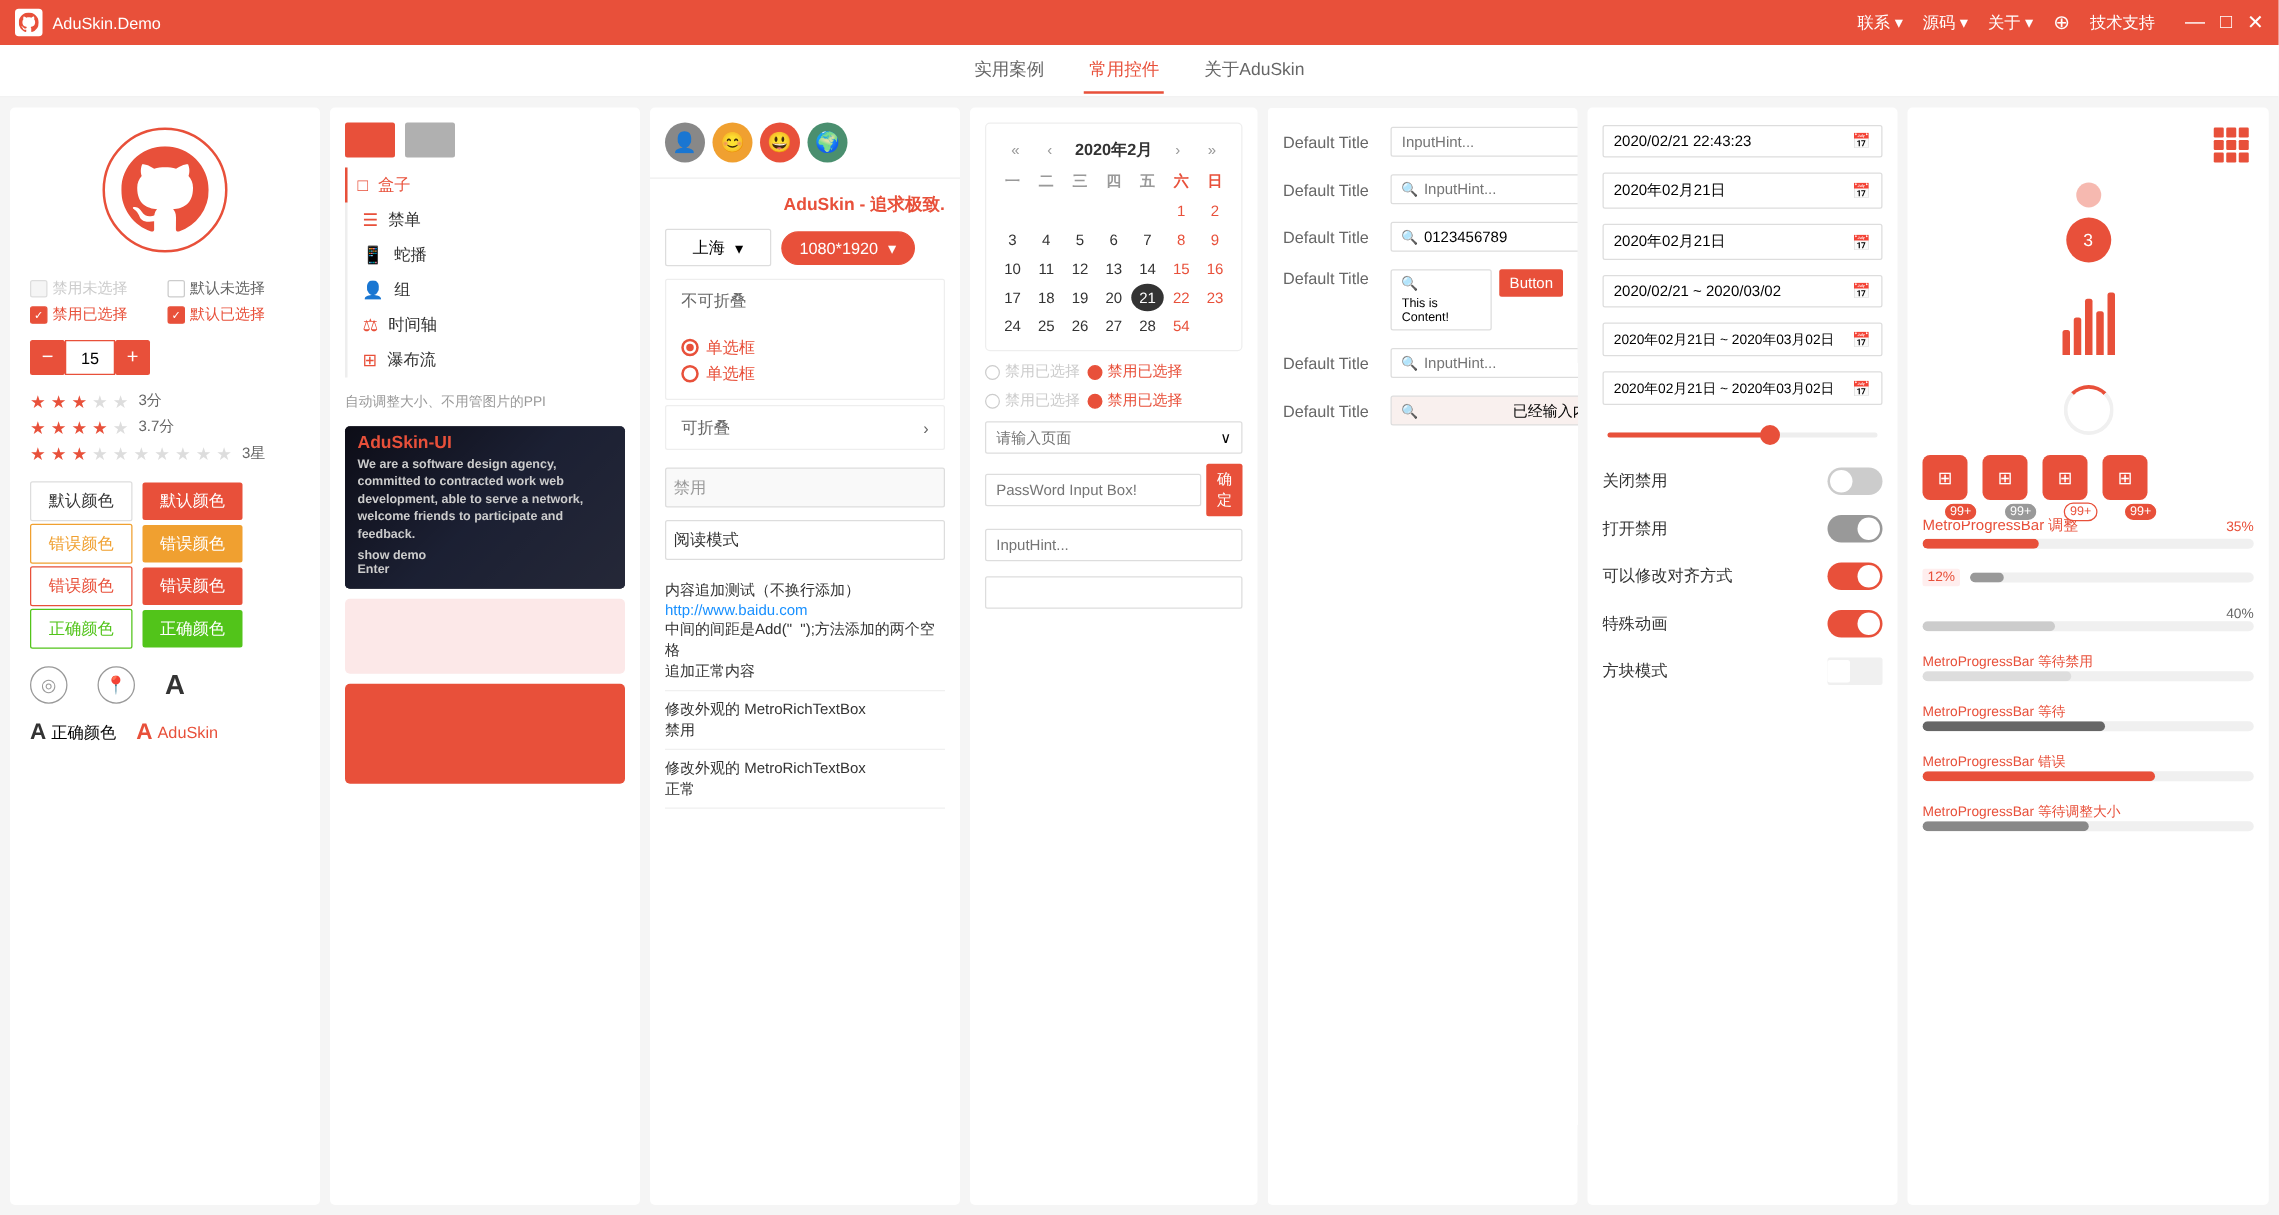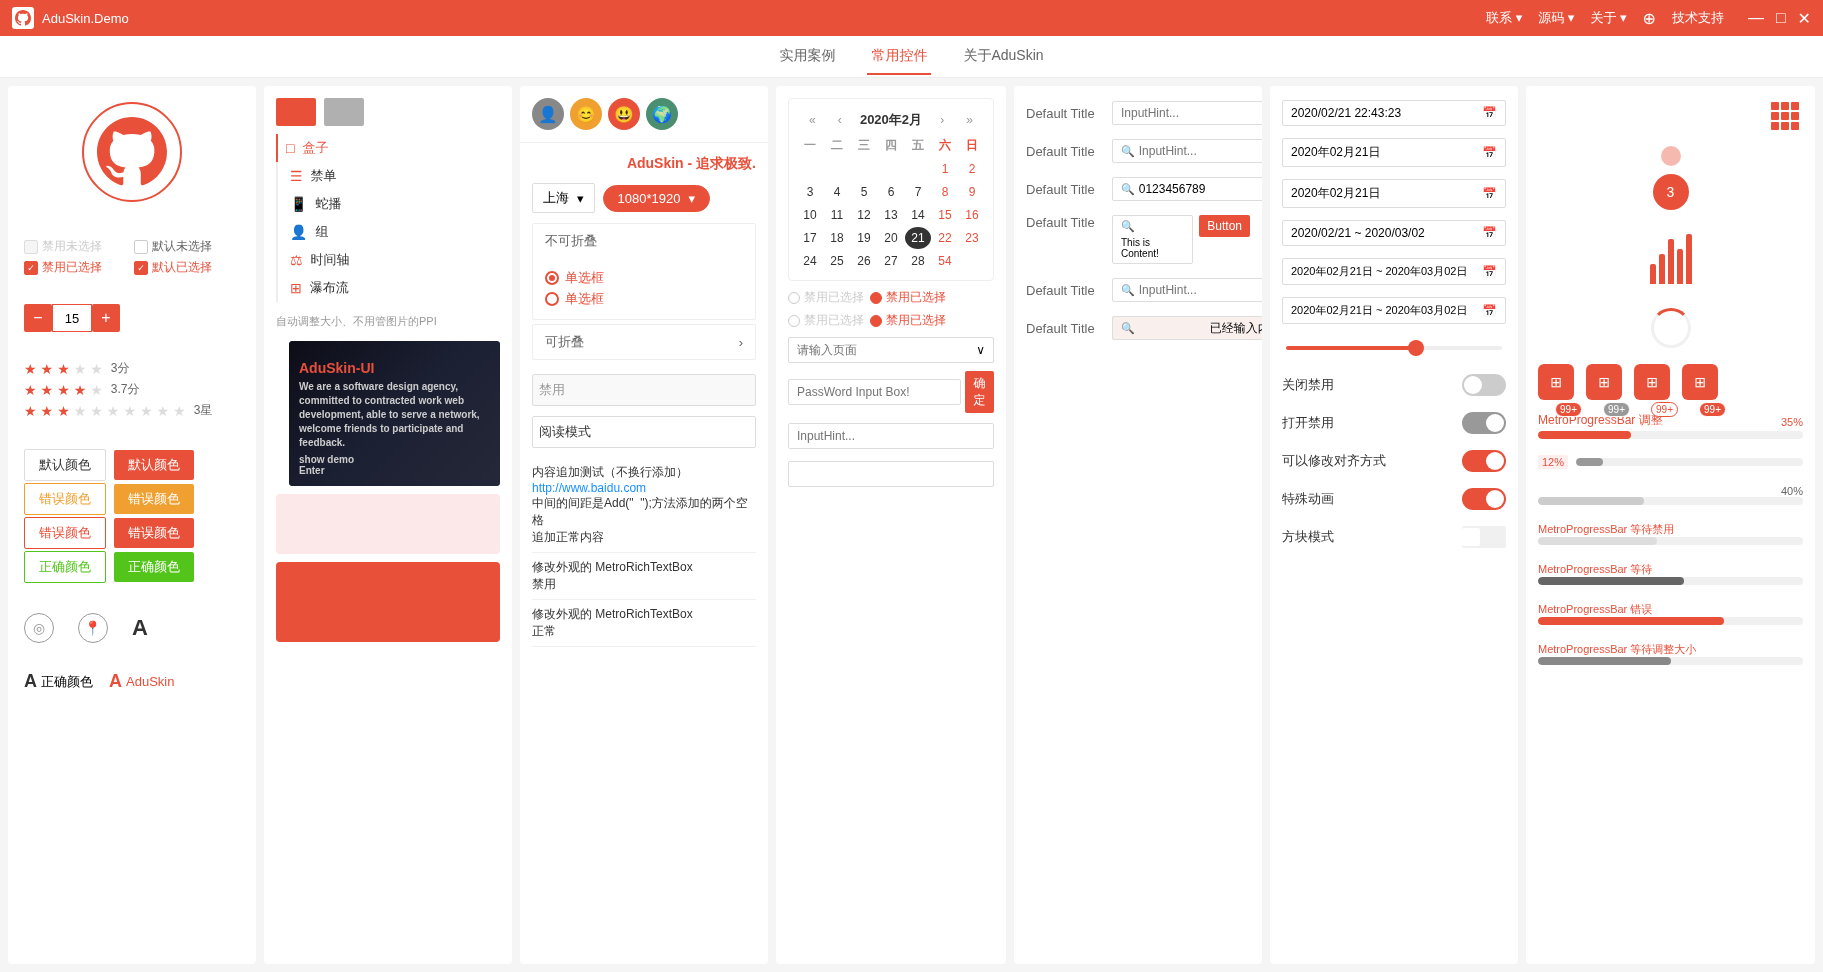--- a/index.html
+++ b/index.html
@@ -38,21 +38,21 @@
     .nav-item { cursor: pointer; font-size: 14px; color: #666; padding: 8px 4px; border-bottom: 2px solid transparent; }
     .nav-item.active { color: #e8503a; border-bottom: 2px solid #e8503a; }
 
     
     .main { display: flex; height: calc(972px - 36px - 42px); overflow: hidden; }
 
     
     .content-area { display: flex; flex: 1; gap: 8px; padding: 8px; overflow: hidden; }
 
     
-    .col1 { width: 248px; flex-shrink: 0; background: white; border-radius: 4px; padding: 16px; display: flex; flex-direction: column; gap: 28px; overflow-y: auto; }
+    .col1 { width: 248px; flex-shrink: 0; background: white; border-radius: 4px; padding: 16px; display: flex; flex-direction: column; gap: 12px; overflow-y: auto; }
 
     
     .col2 { width: 248px; flex-shrink: 0; background: white; border-radius: 4px; padding: 12px; display: flex; flex-direction: column; gap: 8px; overflow-y: auto; }
 
     
     .col3 { width: 248px; flex-shrink: 0; background: white; border-radius: 4px; overflow-y: auto; }
 
     
     .col4 { width: 230px; flex-shrink: 0; background: white; border-radius: 4px; padding: 12px; display: flex; flex-direction: column; gap: 8px; overflow-y: auto; }
 
@@ -114,36 +114,36 @@
     .swatch-red { background: #e8503a; }
     .swatch-gray { background: #b0b0b0; }
 
     
     .menu-list { border-left: 2px solid #eee; padding-left: 8px; }
     .menu-item { display: flex; align-items: center; gap: 8px; padding: 5px 4px; cursor: pointer; color: #333; font-size: 13px; }
     .menu-item.active { color: #e8503a; border-left: 2px solid #e8503a; margin-left: -10px; padding-left: 8px; }
     .menu-icon { font-size: 14px; color: #e8503a; }
 
     
-    .img-card { background: #222; border-radius: 4px; height: 145px; display: flex; align-items: center; justify-content: center; color: white; font-size: 20px; font-weight: bold; flex-direction: column; gap: 4px; overflow: hidden; position: relative; margin-left: 13px; }
+    .img-card { background: #222; border-radius: 4px; height: 130px; display: flex; align-items: center; justify-content: center; color: white; font-size: 20px; font-weight: bold; flex-direction: column; gap: 4px; overflow: hidden; position: relative; }
     .img-card-overlay { position: absolute; inset: 0; background: rgba(0,0,0,0.5); display: flex; flex-direction: column; align-items: flex-start; justify-content: flex-end; padding: 10px; }
 
     
     .pink-box { background: #fce8e8; border-radius: 4px; height: 60px; }
     .red-box { background: #e8503a; border-radius: 4px; height: 80px; }
 
     
     .col3-header { display: flex; align-items: center; gap: 6px; padding: 12px; border-bottom: 1px solid #eee; }
     .avatar-sm { width: 32px; height: 32px; border-radius: 50%; background: #e8503a; display: flex; align-items: center; justify-content: center; color: white; font-size: 11px; overflow: hidden; }
     .col3-content { padding: 12px; display: flex; flex-direction: column; gap: 10px; }
     .marquee-text { color: #e8503a; font-size: 14px; font-weight: bold; text-align: right; }
 
     
     .dropdown-row { display: flex; gap: 8px; align-items: center; }
-    .dropdown { border: 1px solid #ddd; border-radius: 2px; padding: 5px 10px; font-size: 13px; display: flex; align-items: center; justify-content: space-between; gap: 8px; cursor: pointer; }
+    .dropdown { border: 1px solid #ddd; border-radius: 2px; padding: 5px 21px; font-size: 13px; display: flex; align-items: center; justify-content: space-between; gap: 8px; cursor: pointer; }
     .dropdown-red { background: #e8503a; color: white; border-color: #e8503a; border-radius: 16px; padding: 5px 14px; }
 
     
     .accordion-item { border: 1px solid #eee; border-radius: 2px; margin-bottom: 4px; }
     .accordion-header { padding: 8px 12px; font-size: 13px; color: #666; cursor: pointer; display: flex; align-items: center; justify-content: space-between; }
     .accordion-body { padding: 8px 12px; }
     .radio-item { display: flex; align-items: center; gap: 6px; font-size: 13px; color: #e8503a; margin: 3px 0; }
     .radio-dot { width: 14px; height: 14px; border-radius: 50%; border: 2px solid #e8503a; display: flex; align-items: center; justify-content: center; }
     .radio-dot.filled::after { content: ''; width: 6px; height: 6px; border-radius: 50%; background: #e8503a; }
 

